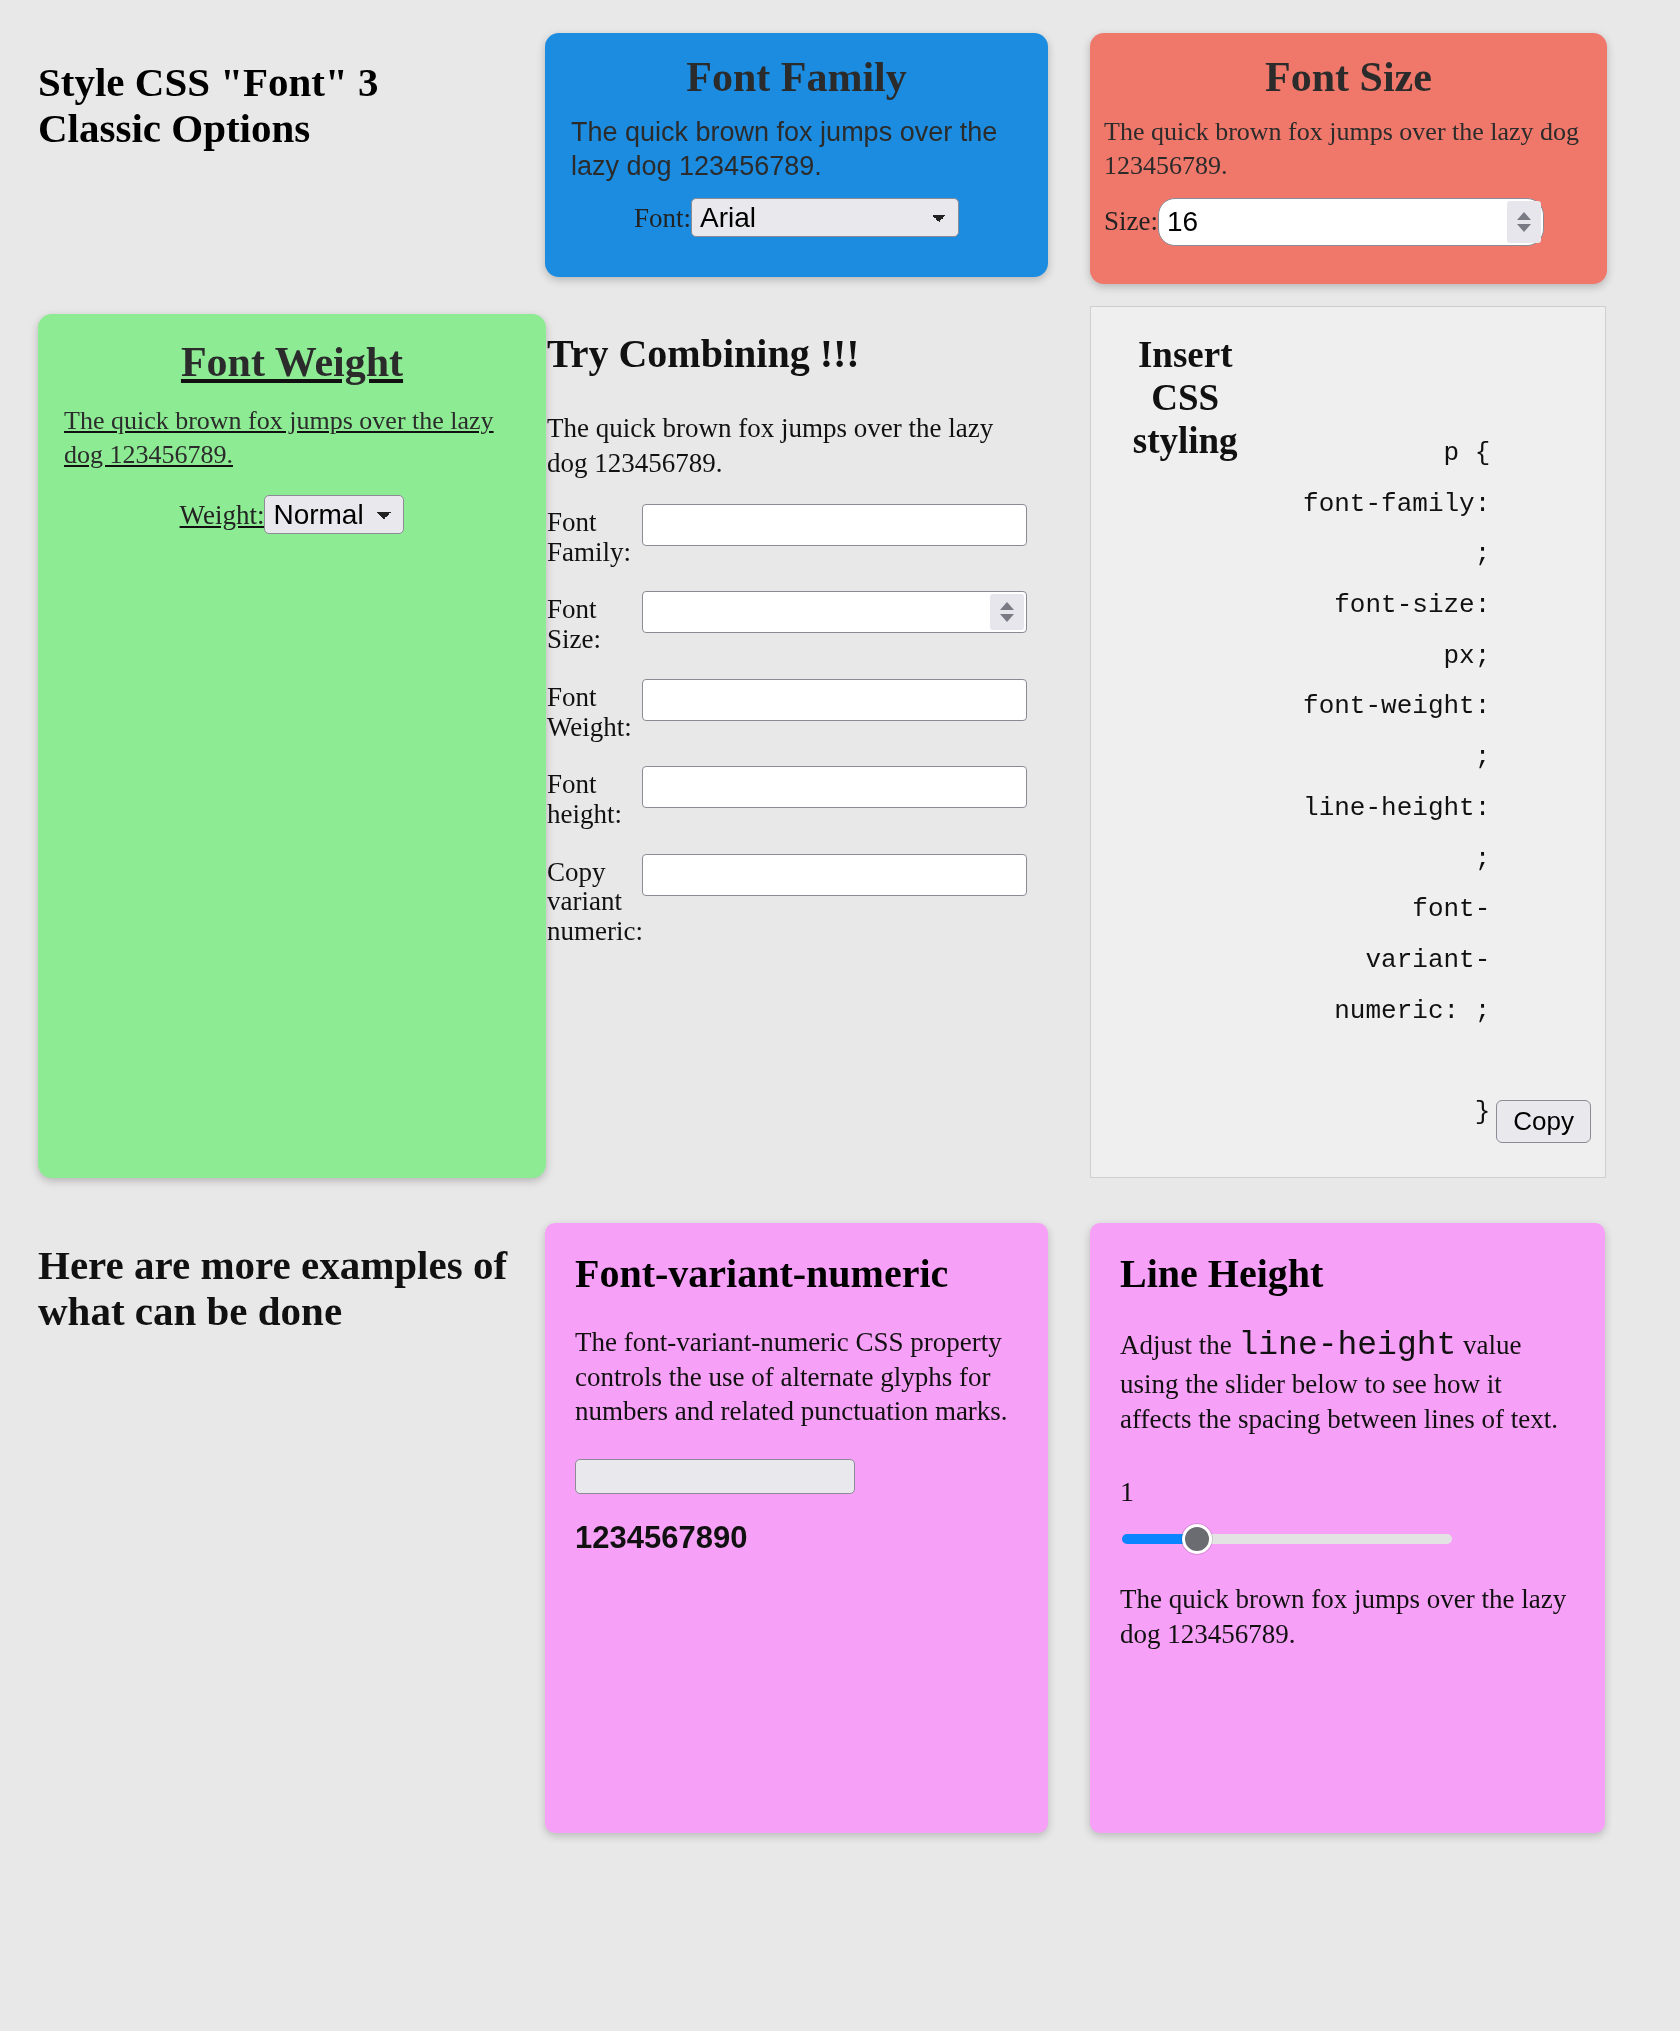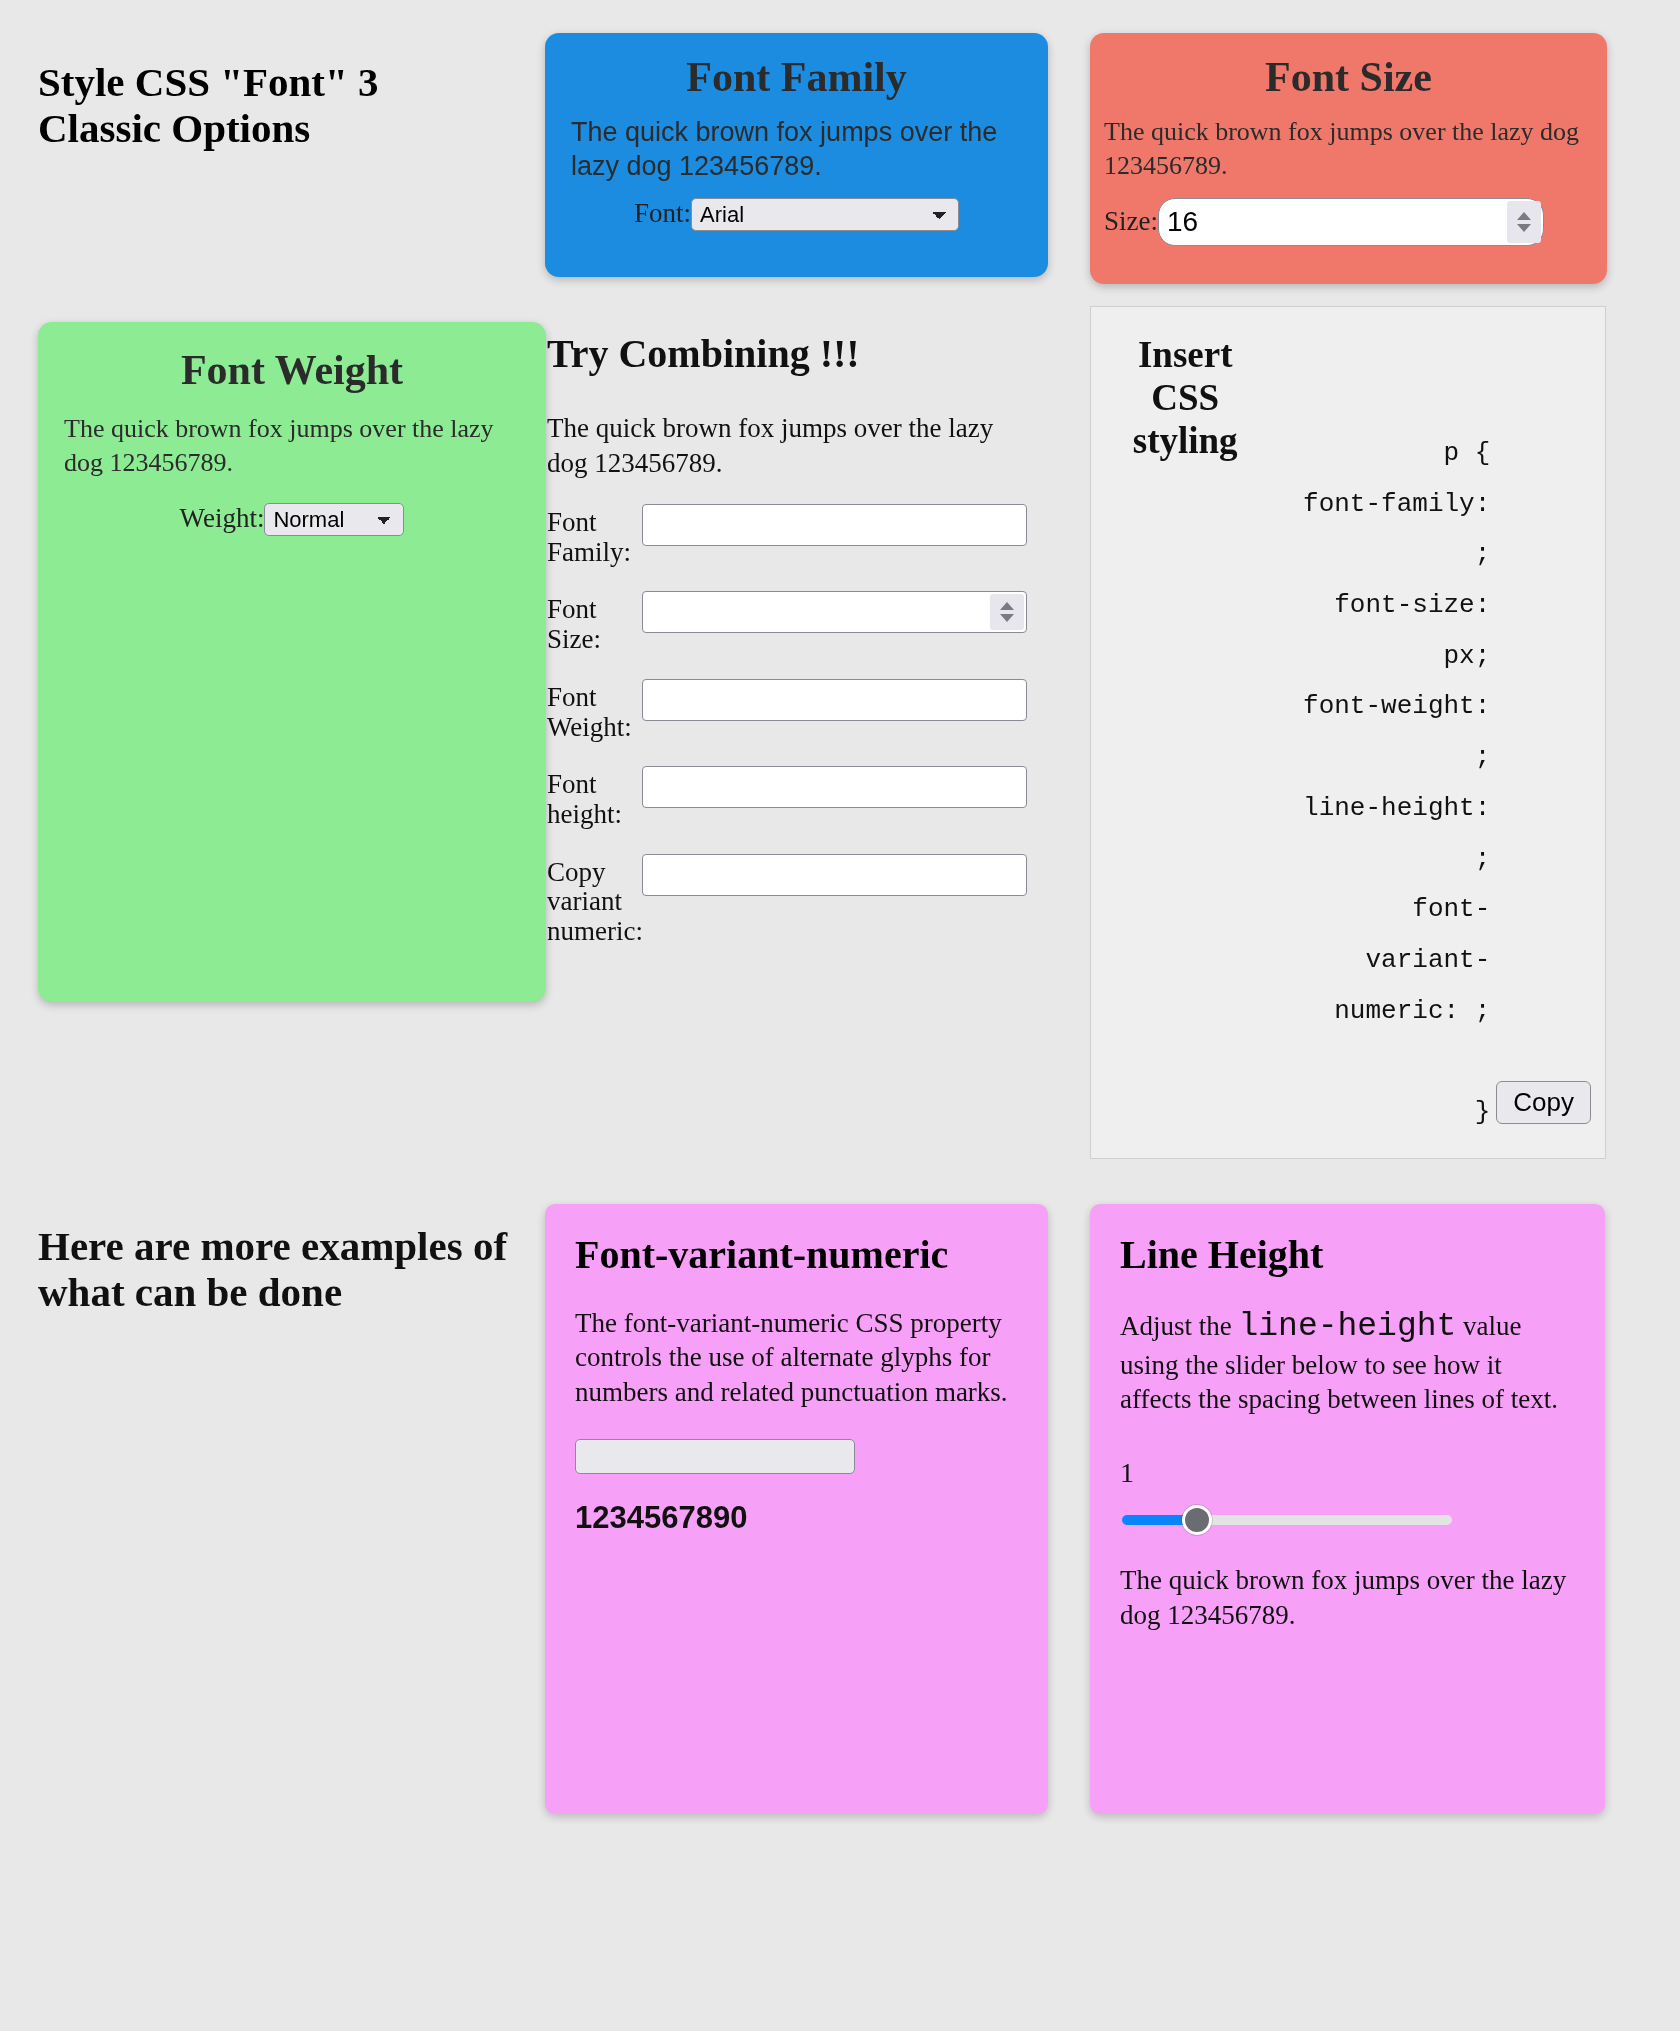--- a/index.html
+++ b/index.html
@@ -100,33 +100,34 @@
     text-align:left;
     white-space:nowrap;
     display:flex;
     align-items:center;
   }
 
   
   #card-weight {
     background:#8ceb93;
     grid-column:1;
-    margin:16px 0 0 38px;
+    margin:8px 0 0 38px;
     width:508px;
-    height:680px;
+    height:864px;
     padding:24px 26px 0 26px;
+    text-decoration:underline;
   }
   #card-weight h2 { font-size:42px; }
   #card-weight p.demo { font-size:26px; margin-top:18px; }
   #card-weight .ctl-row { margin-top:24px; }
 
   
   select.ui-select {
     font-family:"Liberation Sans", sans-serif;
-    font-size:22px;
+    font-size:28px;
     padding:3px 30px 3px 8px;
     border:1px solid #8b8b95;
     border-radius:5px;
     background:#e9e9ed;
     color:#000;
     appearance:none;
     -webkit-appearance:none;
     background-image:
       linear-gradient(45deg, transparent 50%, #222 50%),
       linear-gradient(135deg, #222 50%, transparent 50%);

